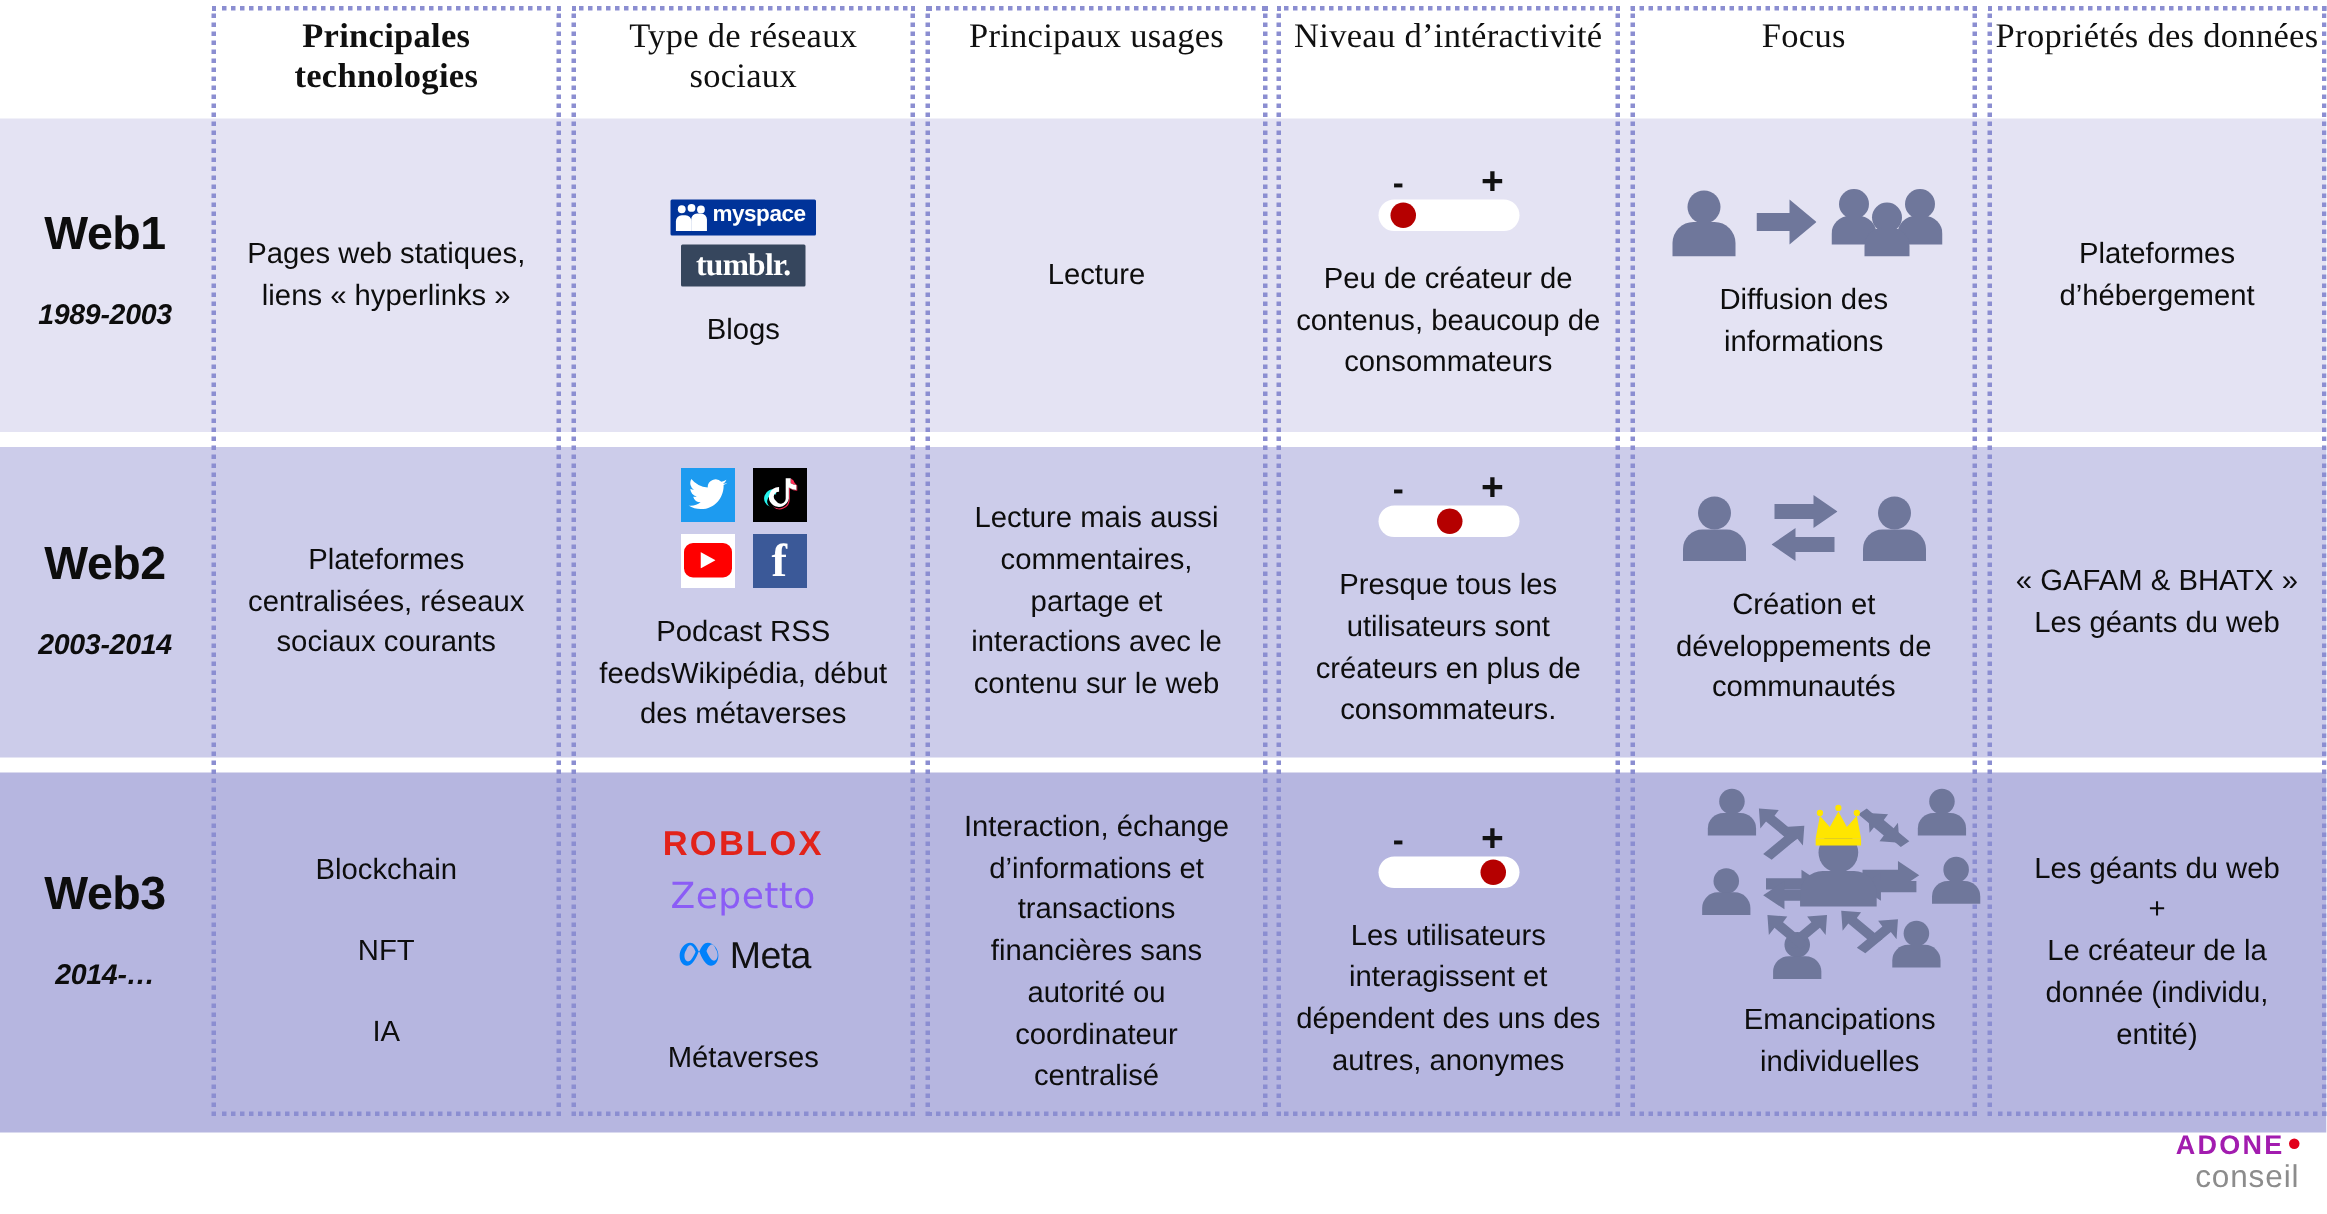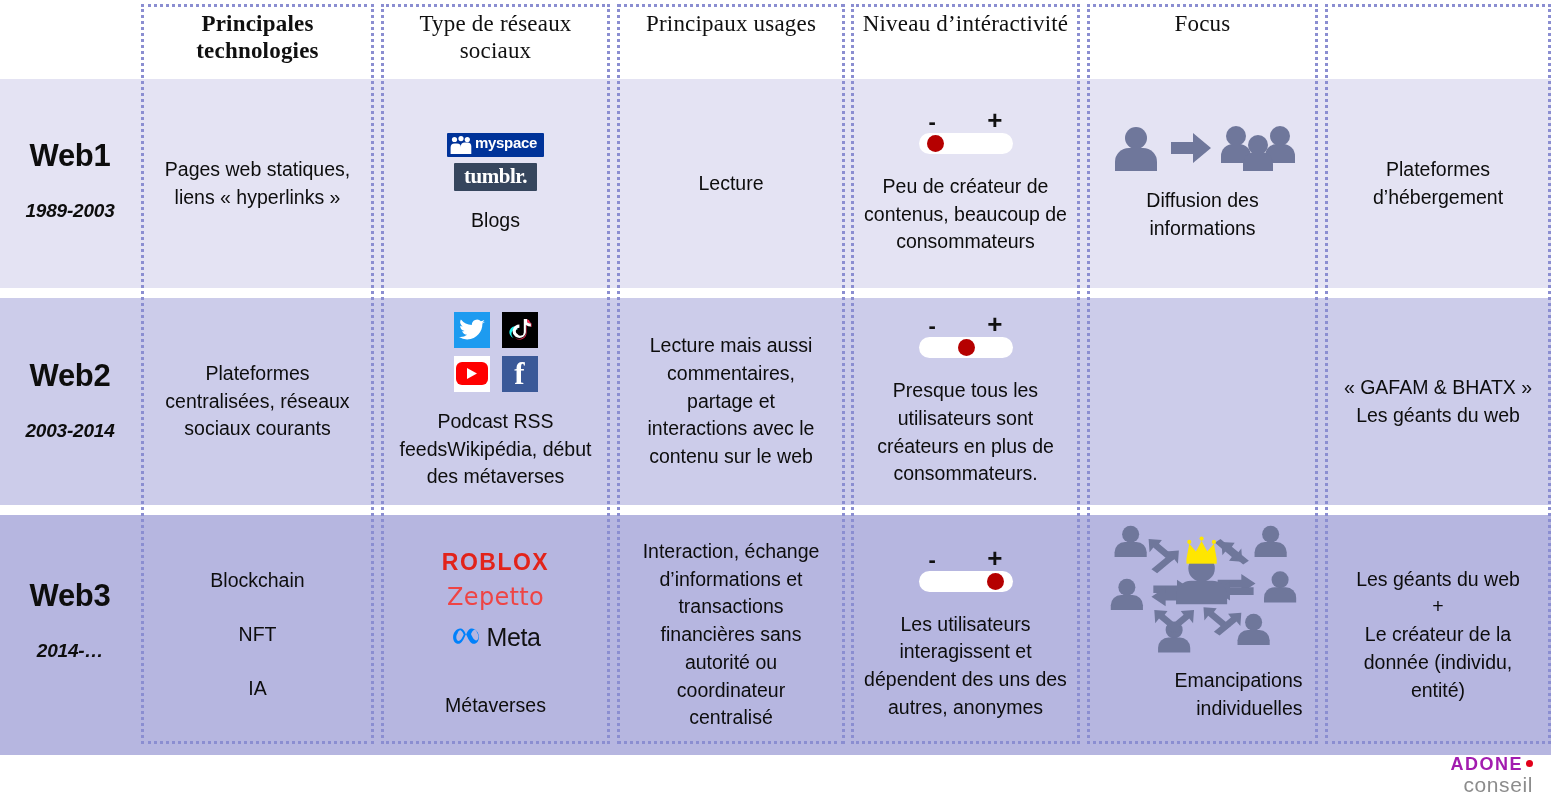--- a/index.html
+++ b/index.html
@@ -123,21 +123,21 @@
   .fb-f {
     color:#ffffff; font-family:"Liberation Serif", serif;
     font-size:31px; font-weight:bold; line-height:.9;
   }
 
   .logo-roblox {
     color:#e2231a; font-size:23px; font-weight:bold;
     letter-spacing:1.5px; line-height:1;
   }
   .logo-zepetto {
-    color:#ef4444; font-size:24px; line-height:1.1;
+    color:#8b5cf6; font-size:24px; line-height:1.1;
     font-family:"DejaVu Sans", sans-serif; letter-spacing:.3px;
   }
   .logo-meta {
     display:flex; align-items:center; gap:6px;
     font-size:25px; color:#111111; letter-spacing:-.4px;
   }
   .caption { margin-top:16px; font-size:19.5px; }
 
   
   .slider-wrap { position:relative; width:98px; height:46px; }
@@ -192,20 +192,21 @@
   <div class="colframe" style="left:617px; width:228px;"></div>
   <div class="colframe" style="left:851px; width:229px;"></div>
   <div class="colframe" style="left:1087px; width:231px;"></div>
   <div class="colframe" style="left:1325px; width:226px;"></div>
 
   <div class="hdr" style="left:141px; width:233px;font-weight:bold;">Principales technologies</div>
   <div class="hdr" style="left:381px; width:229px;">Type de réseaux sociaux</div>
   <div class="hdr" style="left:617px; width:228px;">Principaux usages</div>
   <div class="hdr" style="left:851px; width:229px;">Niveau d’intéractivité</div>
   <div class="hdr" style="left:1087px; width:231px;">Focus</div>
+  <div class="hdr" style="left:1325px; width:226px;">Propriétés des données</div>
 
   <div class="era" style="top:138px;">
     <div class="era-name">Web1</div>
     <div class="era-years">1989-2003</div>
   </div>
 
   <div class="cell" style="left:150px; top:79px; width:215px; height:209px;align-items:center;">
     <div style="width:195px;">Pages web statiques, liens « hyperlinks »</div>
   </div>
 
@@ -317,20 +318,37 @@
       <div class="slider-signs">
         <span class="minus">-</span>
         <span class="plus">+</span>
       </div>
       <div class="slider-track"></div>
       <div class="slider-knob" style="left:41px;"></div>
     </div>
     <div style="margin-top:16px; width:205px;">Presque tous les utilisateurs sont créateurs en plus de consommateurs.</div>
   </div>
 
+  <div class="cell" style="left:1096px; top:298px; width:213px; height:207px;">
+    <div class="ico-row" style="gap:14px;">
+      <svg width="48" height="44" viewBox="0 0 48 44">
+        <circle class="ico" cx="24" cy="12" r="11"></circle>
+        <path class="ico" d="M3 44 V36 a13 13 0 0 1 13-13 h16 a13 13 0 0 1 13 13 V44 z"></path>
+      </svg>
+      <svg width="44" height="44" viewBox="0 0 44 44">
+        <path class="ico" d="M2 6 H28 V0 L44 11 L28 22 V16 H2 z"></path>
+        <path class="ico" d="M42 28 H16 V22 L0 33 L16 44 V38 H42 z"></path>
+      </svg>
+      <svg width="48" height="44" viewBox="0 0 48 44">
+        <circle class="ico" cx="24" cy="12" r="11"></circle>
+        <path class="ico" d="M3 44 V36 a13 13 0 0 1 13-13 h16 a13 13 0 0 1 13 13 V44 z"></path>
+      </svg>
+    </div>
+    <div style="margin-top:16px; width:200px;">Création et développements de communautés</div>
+  </div>
 
   <div class="cell" style="left:1334px; top:298px; width:208px; height:207px;">
     <div>« GAFAM &amp; BHATX »</div>
     <div>Les géants du web</div>
   </div>
 
   <div class="era" style="top:578px;">
     <div class="era-name">Web3</div>
     <div class="era-years">2014-…</div>
   </div>
@@ -366,21 +384,21 @@
       <div class="slider-signs">
         <span class="minus">-</span>
         <span class="plus">+</span>
       </div>
       <div class="slider-track"></div>
       <div class="slider-knob" style="left:70px;"></div>
     </div>
     <div style="margin-top:16px; width:210px;">Les utilisateurs interagissent et dépendent des uns des autres, anonymes</div>
   </div>
 
-  <div class="cell" style="left:1096px; top:515px; width:213px; height:224px; justify-content:flex-start; padding-top:8px;text-align:right;">
+  <div class="cell" style="left:1120px; top:515px; width:213px; height:224px; justify-content:flex-start; padding-top:8px;">
     <svg class="net" width="205" height="148" viewBox="0 0 205 148">
 
       <g>
         <circle class="ico" cx="26" cy="12" r="9"></circle>
         <path class="ico" d="M9 36 V31 a11 11 0 0 1 11-11 h12 a11 11 0 0 1 11 11 V36 z"></path>
       </g>
       <g>
         <circle class="ico" cx="174" cy="12" r="9"></circle>
         <path class="ico" d="M157 36 V31 a11 11 0 0 1 11-11 h12 a11 11 0 0 1 11 11 V36 z"></path>
       </g>

